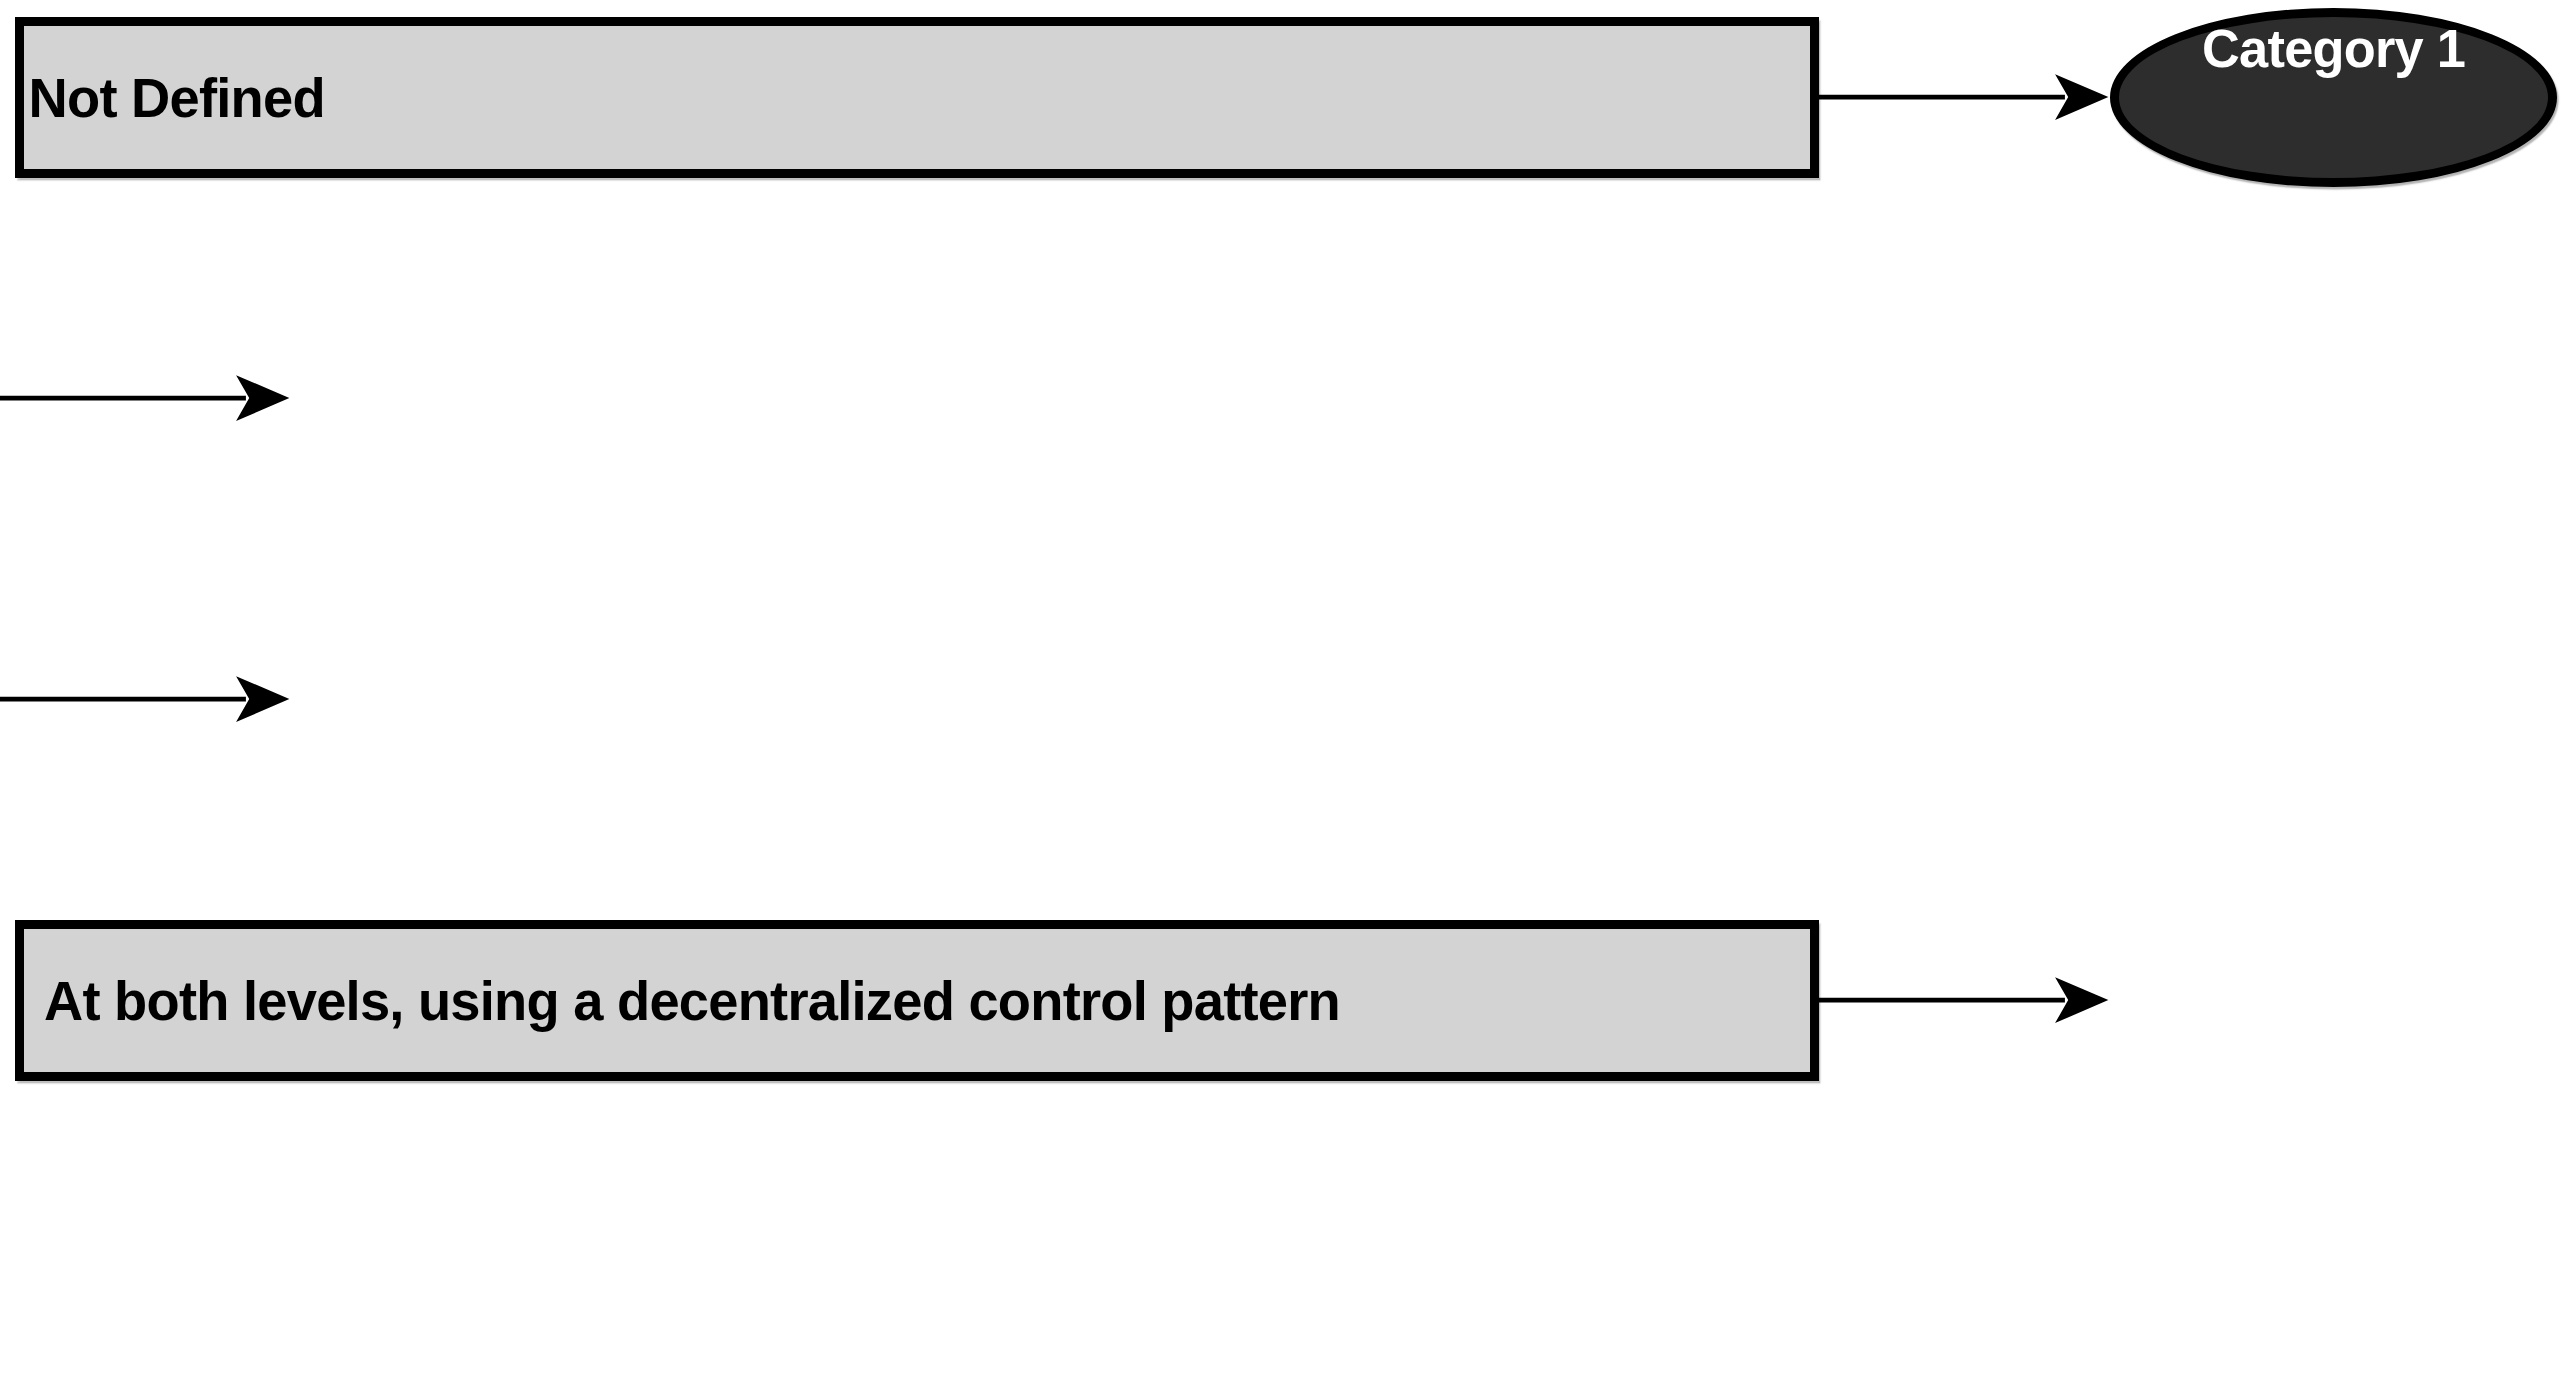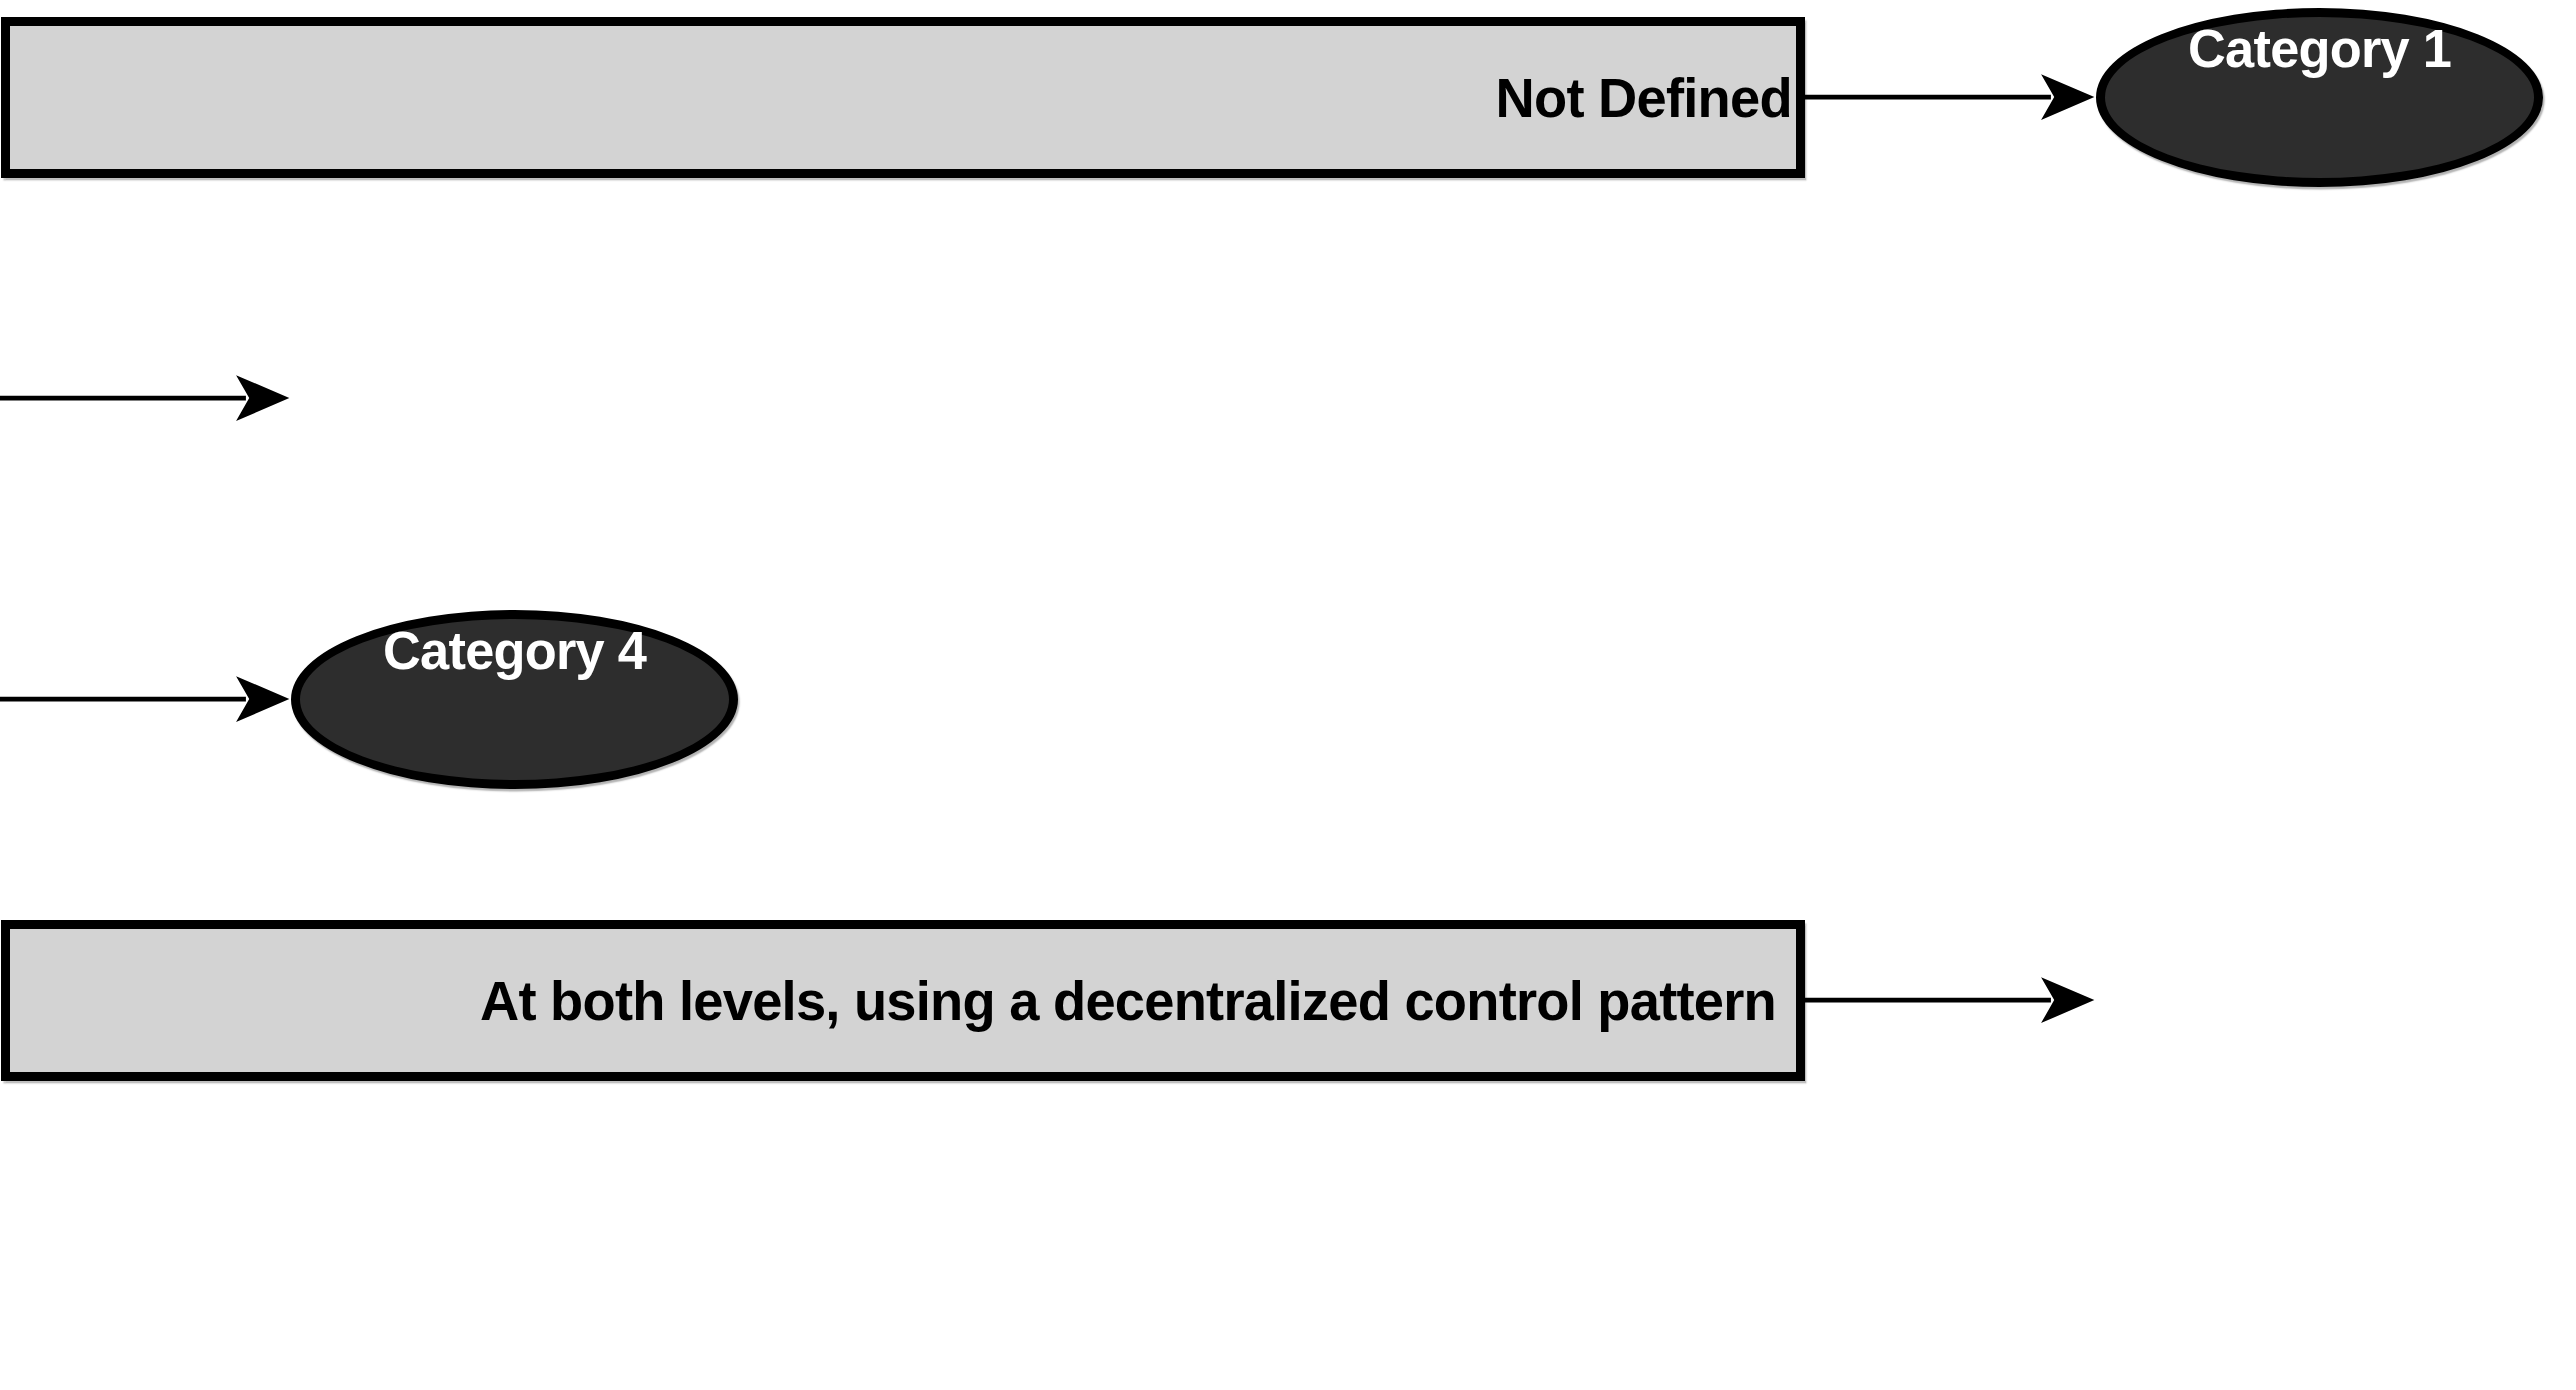--- a/index.html
+++ b/index.html
@@ -24,28 +24,28 @@
     flex-direction: column;
     gap: 116px;
   }
   .row {
     display: flex;
     align-items: center;
     height: 185px;
   }
   .level-box {
     box-sizing: border-box;
-    margin-left: 1px;
+    margin-left: 15px;
     width: 1804px;
     height: 161px;
     background: var(--box-fill, #d3d3d3);
     border: 9px solid var(--box-border, #000000);
     display: flex;
     align-items: center;
-    justify-content: flex-end;
+    justify-content: flex-start;
     box-shadow: 1.6px 2.5px 1.6px rgba(0,0,0,0.25);
   }
   .level-box .label {
     font-size: 56px;
     font-weight: bold;
     color: var(--text-color, #000000);
     letter-spacing: -0.8px;
     transform: scaleX(0.97);
     white-space: nowrap;
   }
@@ -101,23 +101,20 @@
         <line x1="0" y1="112" x2="300" y2="112" stroke="#000000" stroke-width="6"></line>
         <path d="M353,112 L288,84 L304,112 L288,140 Z" fill="#000000"></path>
       </svg>
     </div>
 
     <div class="row">
       <svg class="connector" viewBox="0 0 355 225" xmlns="http://www.w3.org/2000/svg">
         <line x1="0" y1="112" x2="300" y2="112" stroke="#000000" stroke-width="6"></line>
         <path d="M353,112 L288,84 L304,112 L288,140 Z" fill="#000000"></path>
       </svg>
-      <div class="category-ellipse">
-        <span class="label">Category 4</span>
-      </div>
     </div>
 
     <div class="row">
       <div class="level-box">
         <span class="label">At both levels, using a decentralized control pattern</span>
       </div>
       <svg class="connector" viewBox="0 0 355 225" xmlns="http://www.w3.org/2000/svg">
         <line x1="0" y1="112" x2="300" y2="112" stroke="#000000" stroke-width="6"></line>
         <path d="M353,112 L288,84 L304,112 L288,140 Z" fill="#000000"></path>
       </svg>

